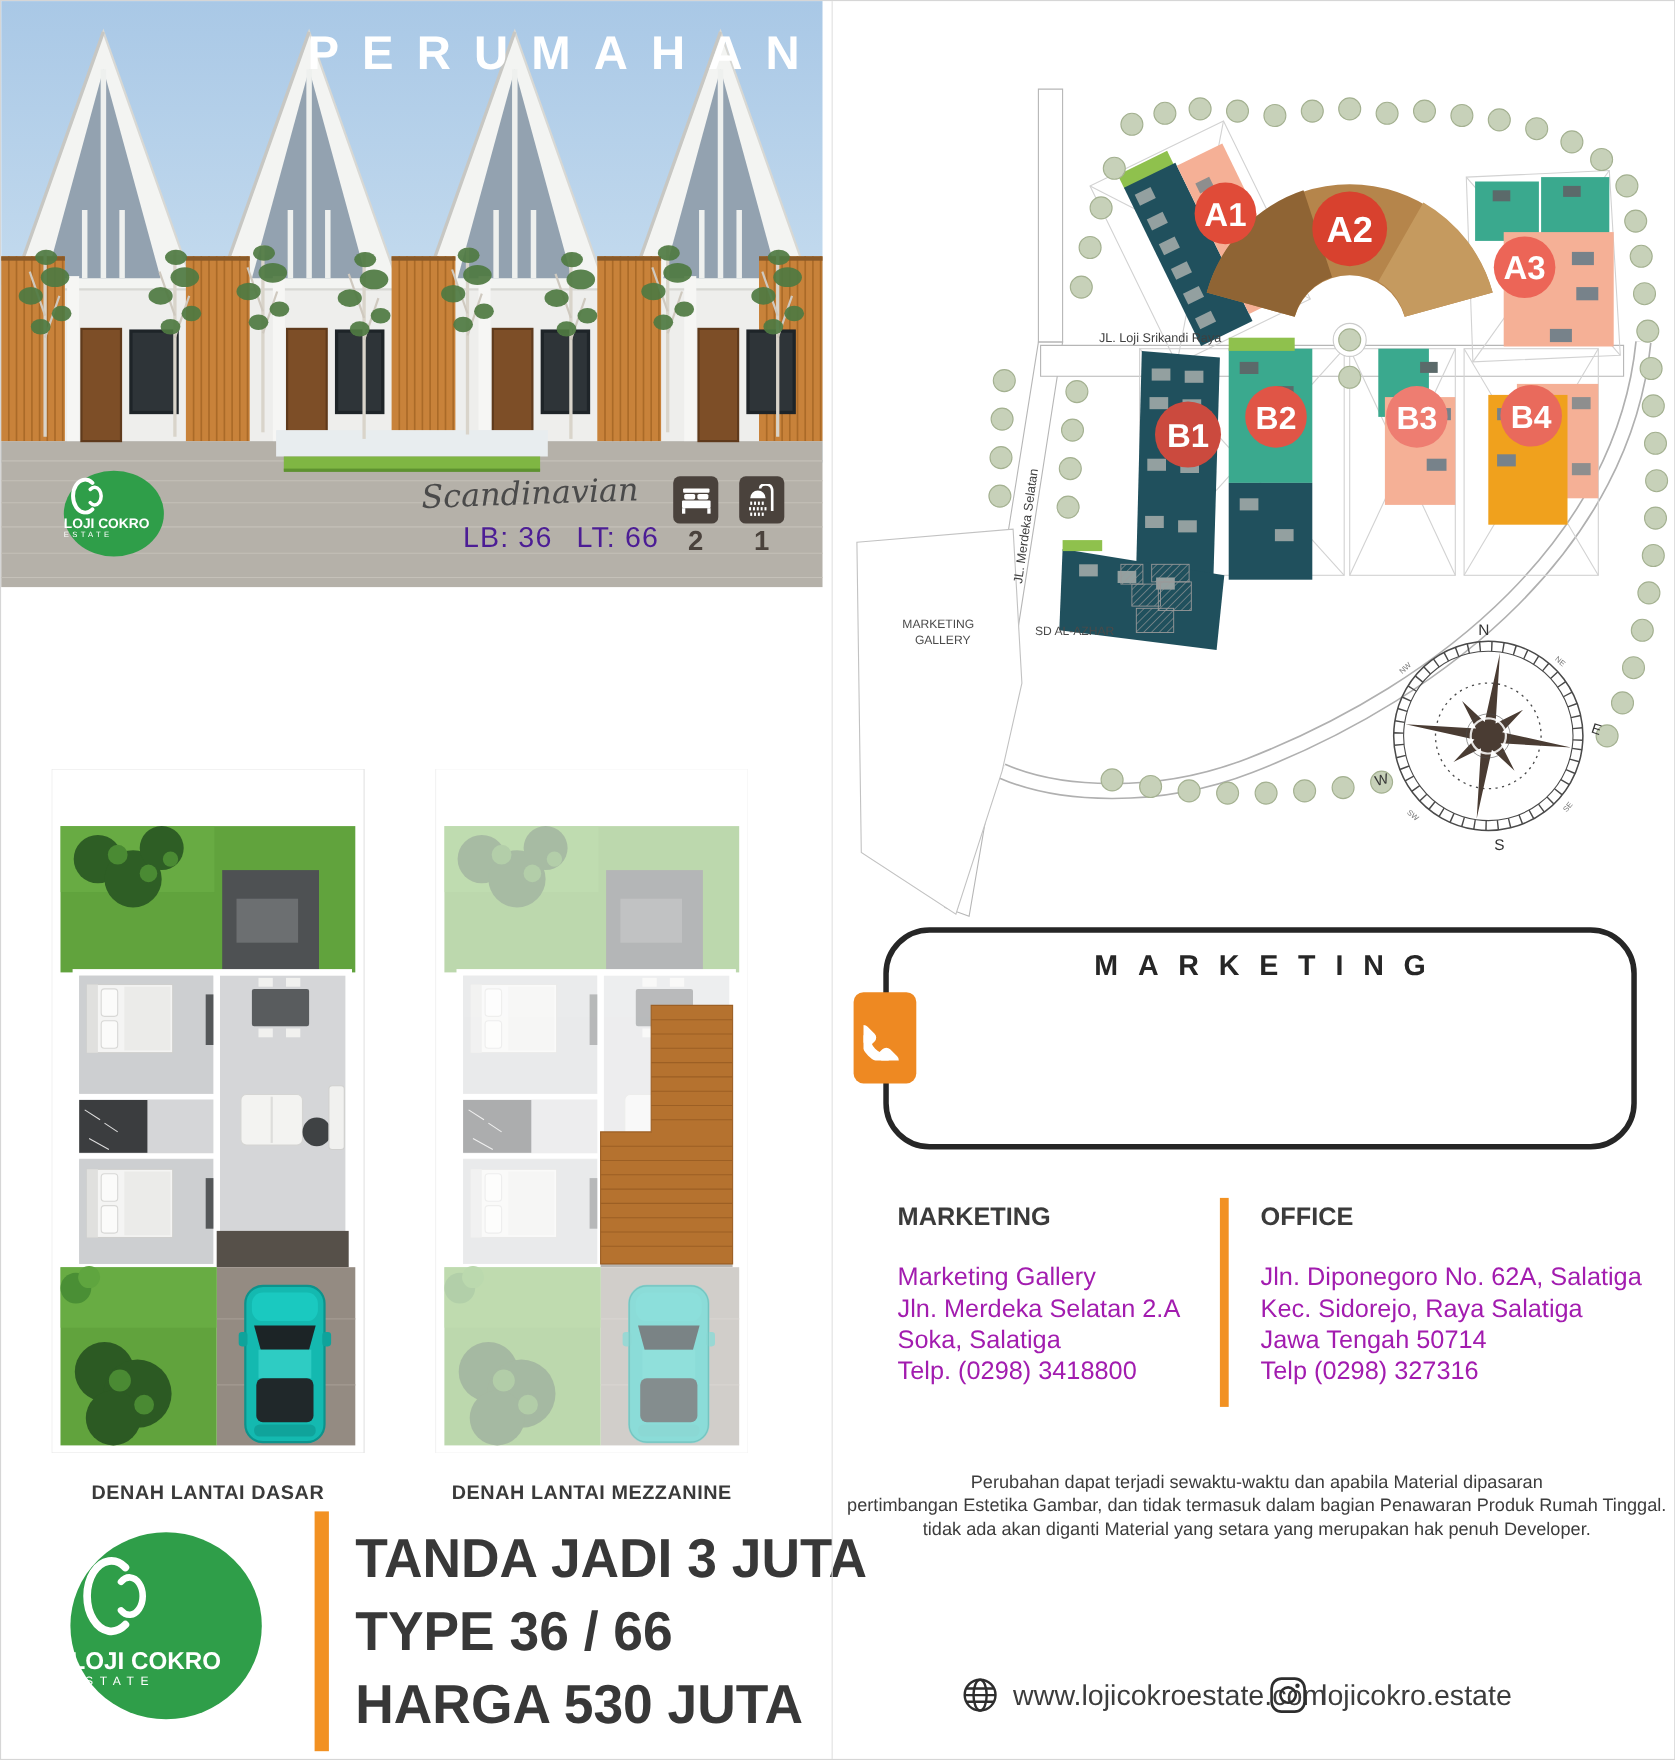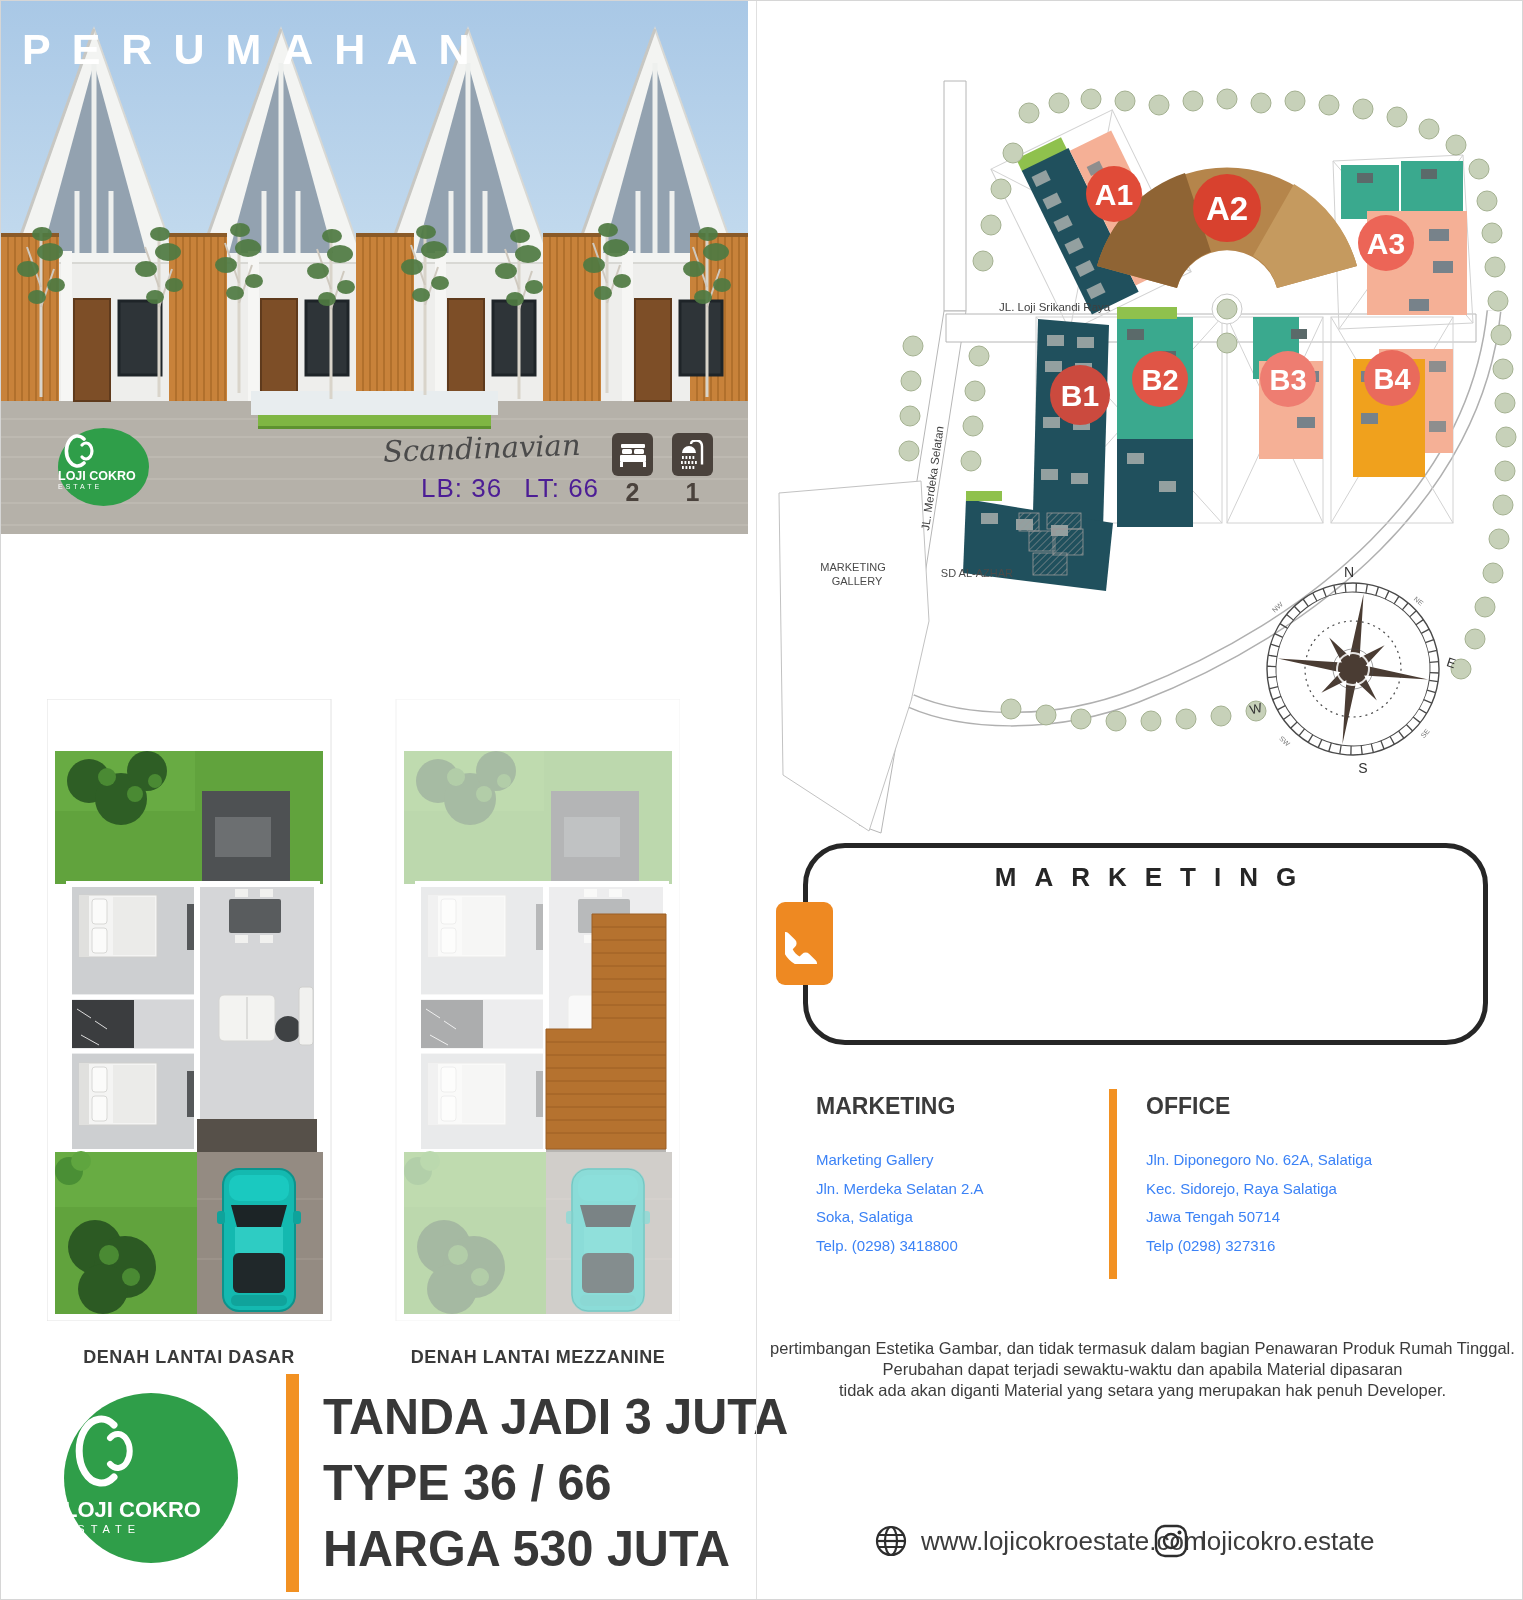--- a/index.html
+++ b/index.html
@@ -2,21 +2,21 @@
 <html><head>
 <meta charset="utf-8">
 <style>
   html,body{margin:0;padding:0;background:#fff;}
   .page{position:relative;width:1523px;height:1600px;background:#fff;border:1px solid #d6d6d6;box-sizing:border-box;
         font-family:"Liberation Sans",sans-serif;overflow:hidden;}
   .abs{position:absolute;}
   
   .hero{left:0;top:0;width:747px;height:533px;overflow:hidden;}
   .hero svg{display:block;}
-  .hero-title{left:0;top:24px;width:747px;text-align:left;color:#fff;font-weight:bold;
+  .hero-title{left:0;top:24px;width:747px;text-align:right;color:#fff;font-weight:bold;
               font-size:43px;letter-spacing:21px;padding-left:21px;box-sizing:border-box;}
   .logo-circle{background:#2f9e49;border-radius:50%;display:flex;flex-direction:column;justify-content:flex-start;}
   .logo-hero{left:57px;top:427px;width:91px;height:78px;}
   .logo-name{color:#fff;font-weight:bold;}
   .logo-sub{color:#fff;letter-spacing:3px;}
   .script-style{left:382px;top:430px;width:215px;font-family:"DejaVu Serif",serif;font-style:italic;
                 font-size:29px;color:#4a4a4a;transform:rotate(-2deg);}
   .lblt{left:420px;top:472px;font-size:26px;font-weight:normal;color:#4c1d95;letter-spacing:1px;}
   .lblt span{margin-right:22px;}
   .spec-icon{width:41px;height:43px;background:#4a423c;border-radius:6px;display:flex;align-items:center;justify-content:center;}
@@ -29,21 +29,21 @@
   
   .right-panel{left:760px;top:0;width:763px;height:1332px;}
   .panel-split{left:755px;top:0;width:1px;height:1600px;background:#e0e0e0;}
   .mkt-box{left:42px;top:842px;width:685px;height:202px;border:5px solid #262626;border-radius:42px;box-sizing:border-box;}
   .mkt-box-title{width:100%;text-align:center;margin-top:14px;font-size:26px;font-weight:bold;color:#262626;
                  letter-spacing:18px;padding-left:18px;box-sizing:border-box;}
   .phone-badge{left:15px;top:901px;width:57px;height:83px;background:#ee8922;border-radius:9px;
                display:flex;align-items:center;justify-content:center;}
   .contact-head{font-size:23px;font-weight:bold;color:#3b3b3b;}
   .contact-lines{margin-top:26px;}
-  .contact-lines div{font-size:15px;line-height:28.5px;color:#3b82f6;}
+  .contact-lines div{font-size:23px;line-height:28.5px;color:#a21caf;}
   .contact-divider{left:348px;top:1088px;width:8px;height:190px;background:#f29122;}
   .disclaimer{left:0;top:1337px;width:763px;text-align:center;}
   .disclaimer div{font-size:16.5px;line-height:21px;color:#3c3c3c;}
   .footer-item{display:flex;align-items:center;}
   .footer-text{font-size:26px;color:#3c3c3c;margin-left:12px;}
 </style>
 </head>
 <body>
 
 <div class="page">
@@ -599,22 +599,22 @@
       <div class="contact-head">OFFICE</div>
       <div class="contact-lines">
         <div>Jln. Diponegoro No. 62A, Salatiga</div>
         <div>Kec. Sidorejo, Raya Salatiga</div>
         <div>Jawa Tengah 50714</div>
         <div>Telp (0298)  327316</div>
       </div>
     </div>
 
     <div class="abs disclaimer">
+      <div>Perubahan dapat terjadi sewaktu-waktu dan apabila Material dipasaran</div>
       <div>pertimbangan Estetika Gambar, dan tidak termasuk dalam bagian Penawaran Produk Rumah Tinggal.</div>
-      <div>Perubahan dapat terjadi sewaktu-waktu dan apabila Material dipasaran</div>
       <div>tidak ada akan diganti Material yang setara yang merupakan hak penuh Developer.</div>
     </div>
 
     <div class="abs footer-item" style="left:112px;top:1522px">
       <svg width="36" height="36" viewBox="-18 -18 36 36">
         <g stroke="#2d2d2d" stroke-width="2.2" fill="none">
           <circle r="14"></circle>
           <ellipse rx="6" ry="14"></ellipse>
           <line x1="-14" y1="0" x2="14" y2="0"></line>
           <path d="M-12.5,-6 h25 M-12.5,6 h25"></path>

